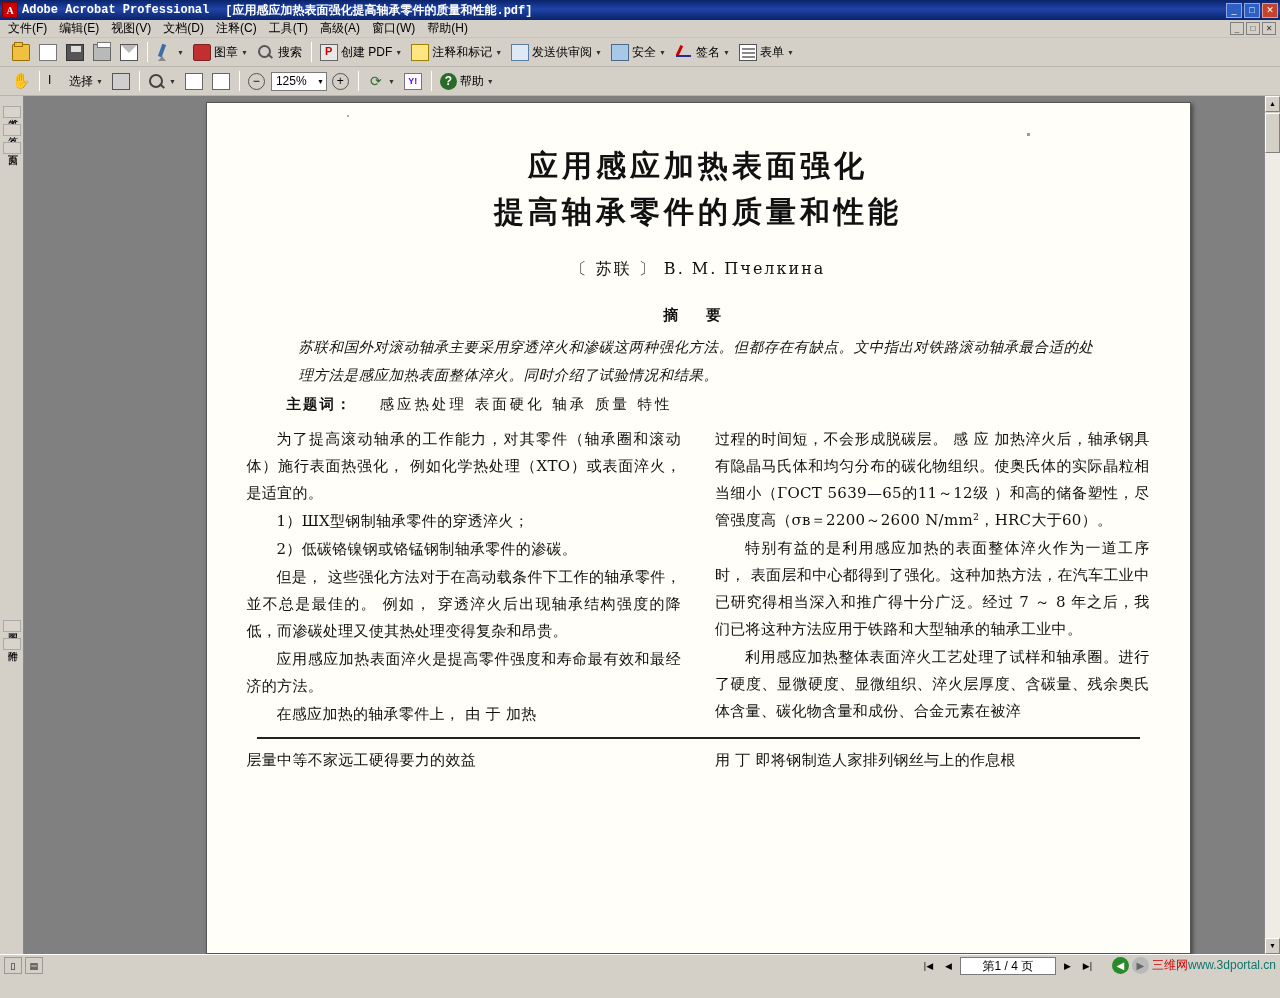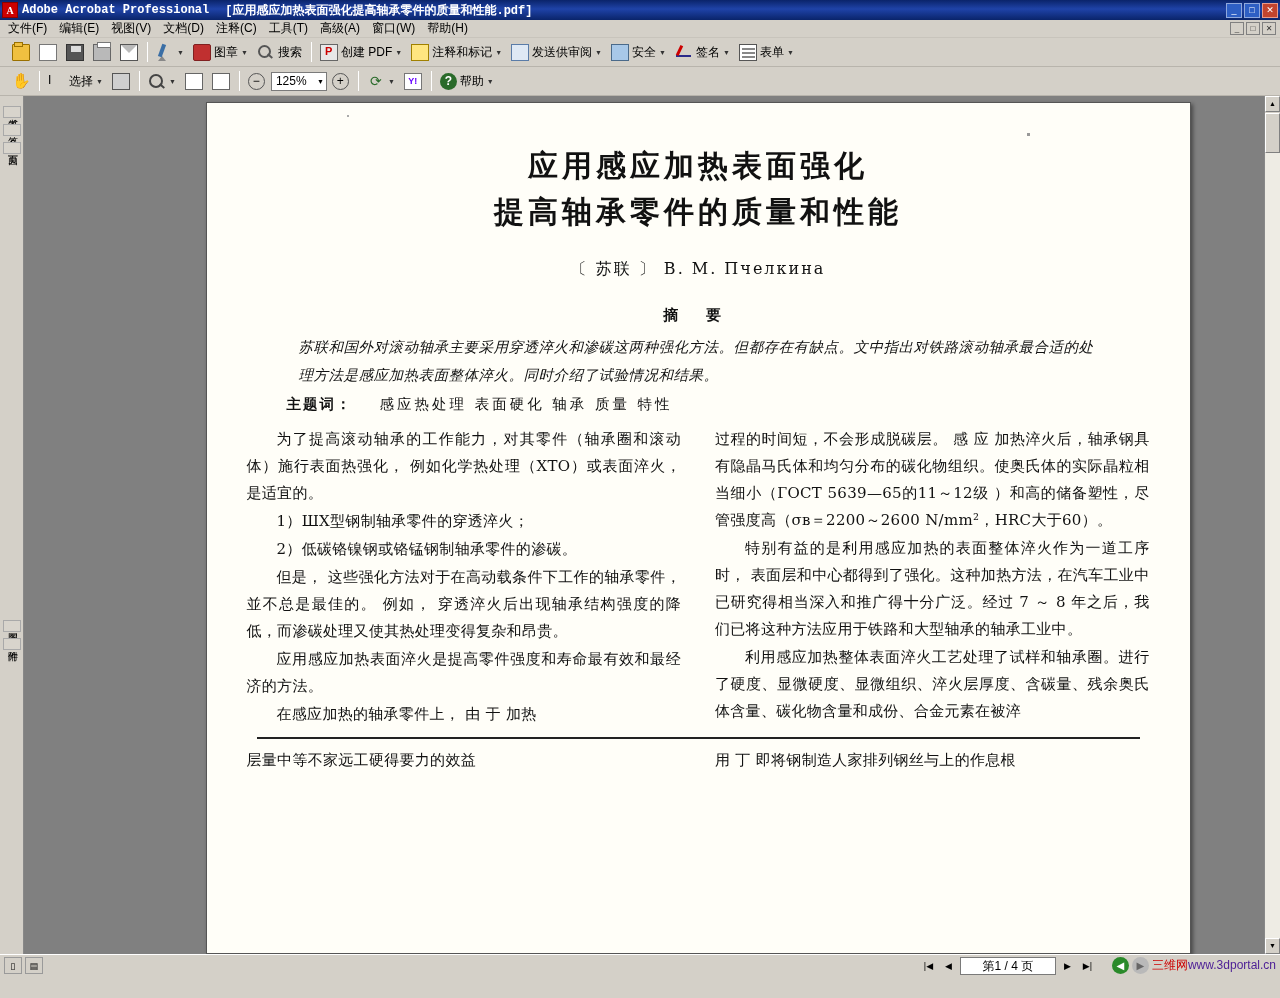--- a/index.html
+++ b/index.html
@@ -219,21 +219,21 @@
   }
   .st-circle {
     width:17px;height:17px;border-radius:50%;background:#2a8a2a;color:#fff;
     display:flex;align-items:center;justify-content:center;font-size:10px;
   }
   .st-circle.gray { background:#b9b9b9;color:#666; }
   #statusbar .watermark {
     margin-left:auto; font-size:12px; color:#c00; letter-spacing:0;
     font-family:"Liberation Sans", sans-serif;
   }
-  #statusbar .watermark .blue { color:#4c1d95; }
+  #statusbar .watermark .blue { color:#0f766e; }
   .left-gutter { width:108px;background:#808080; }
 </style>
 </head>
 <body>
 
 <div id="titlebar">
   <div class="app-icon">A</div>
   <div class="title-text">Adobe Acrobat Professional</div>
   <div class="title-text" style="margin-left:16px;">[应用感应加热表面强化提高轴承零件的质量和性能.pdf]</div>
   <div class="win-buttons">

